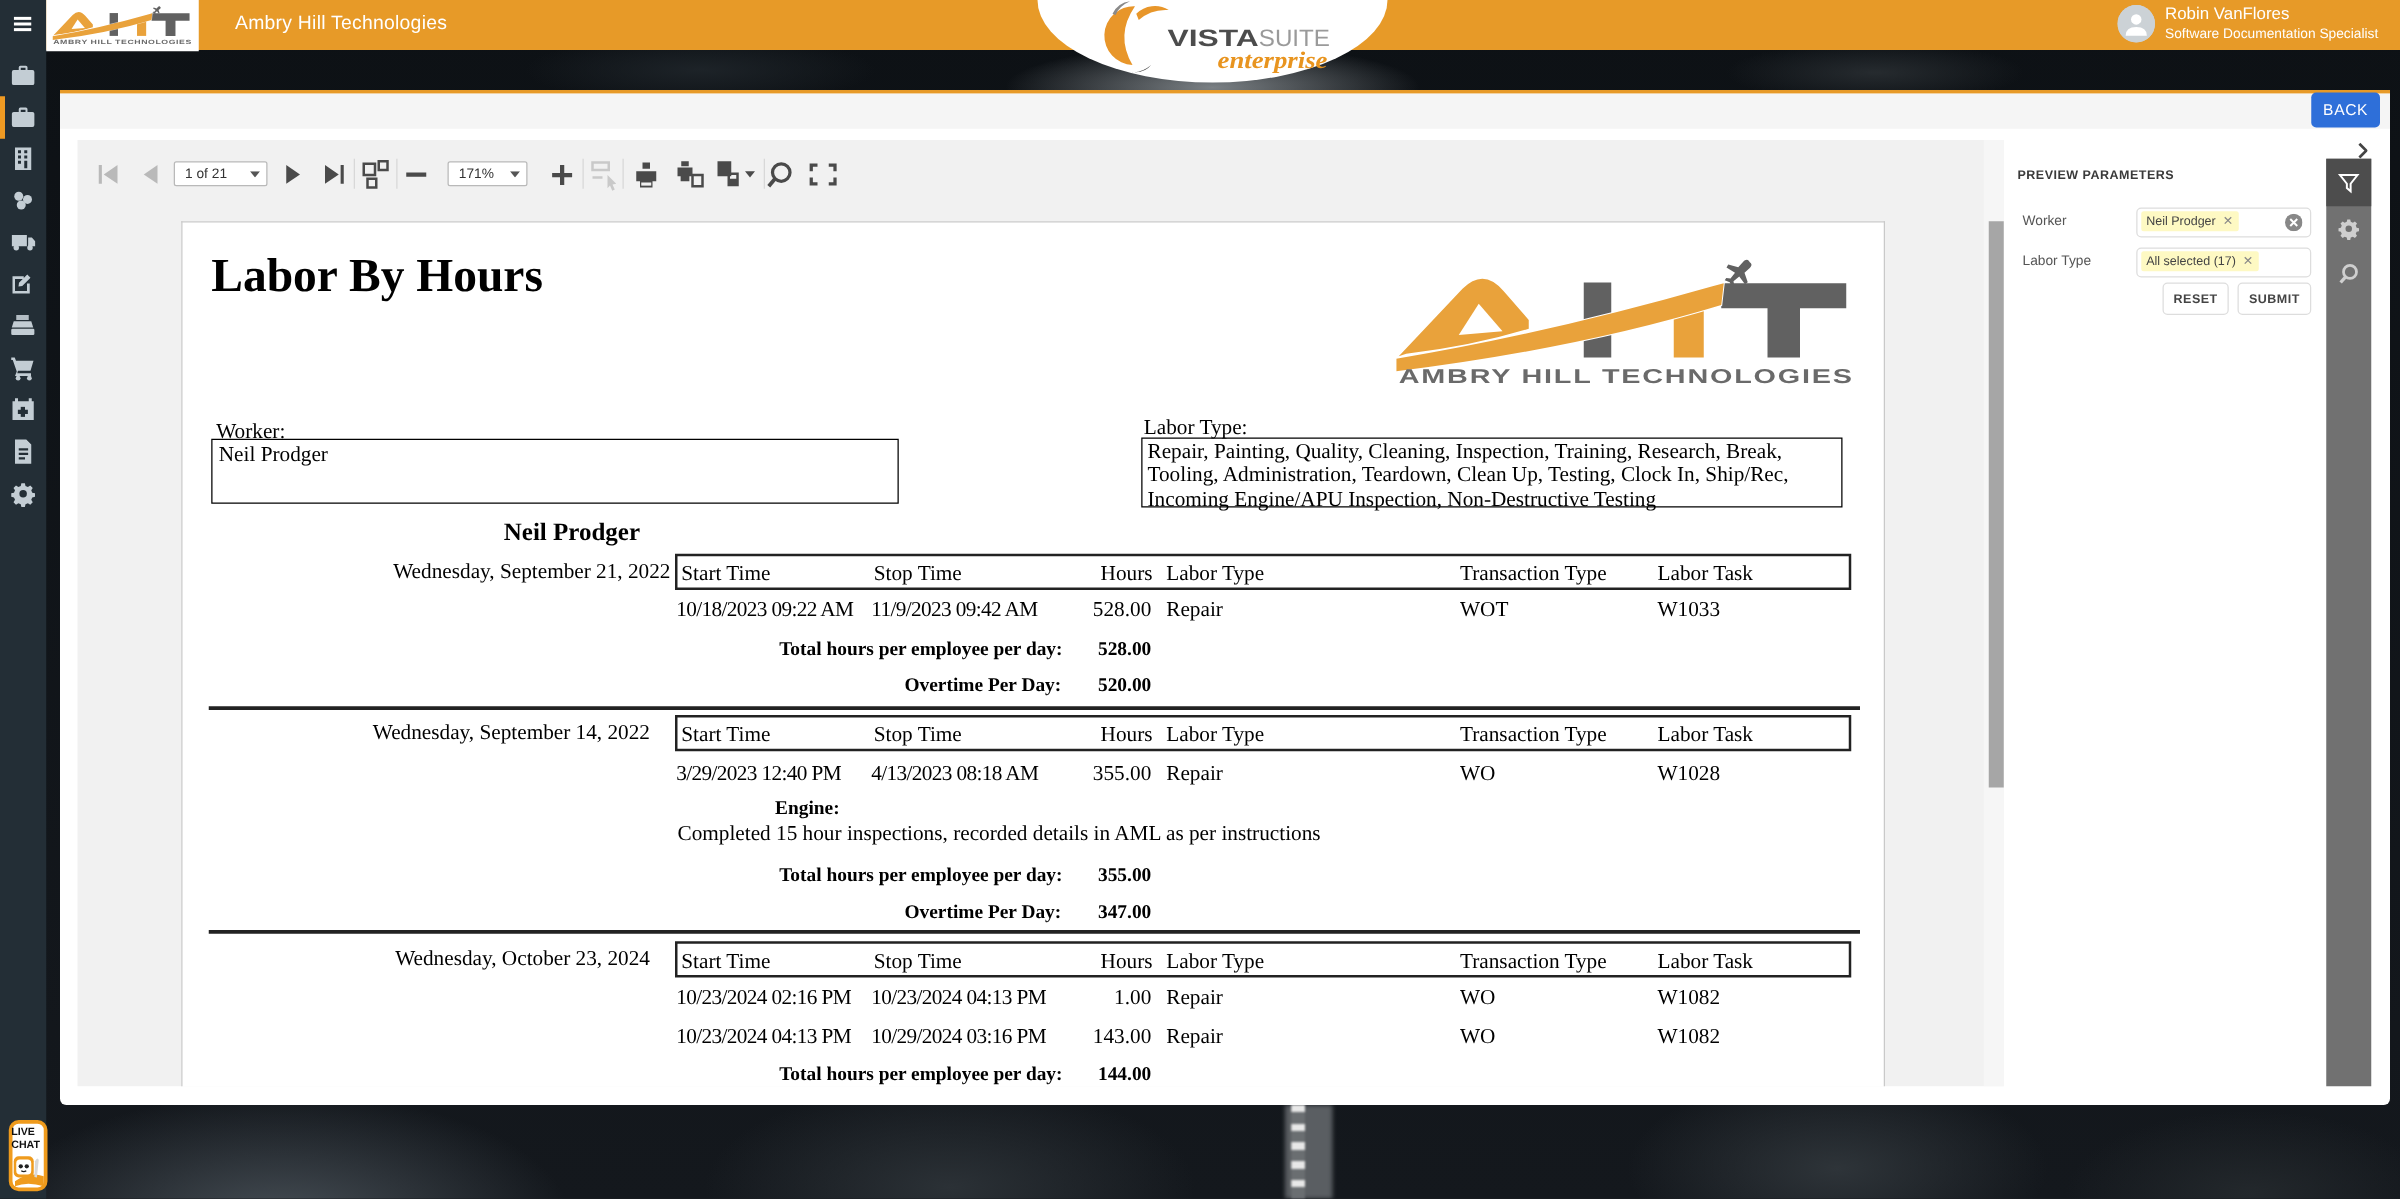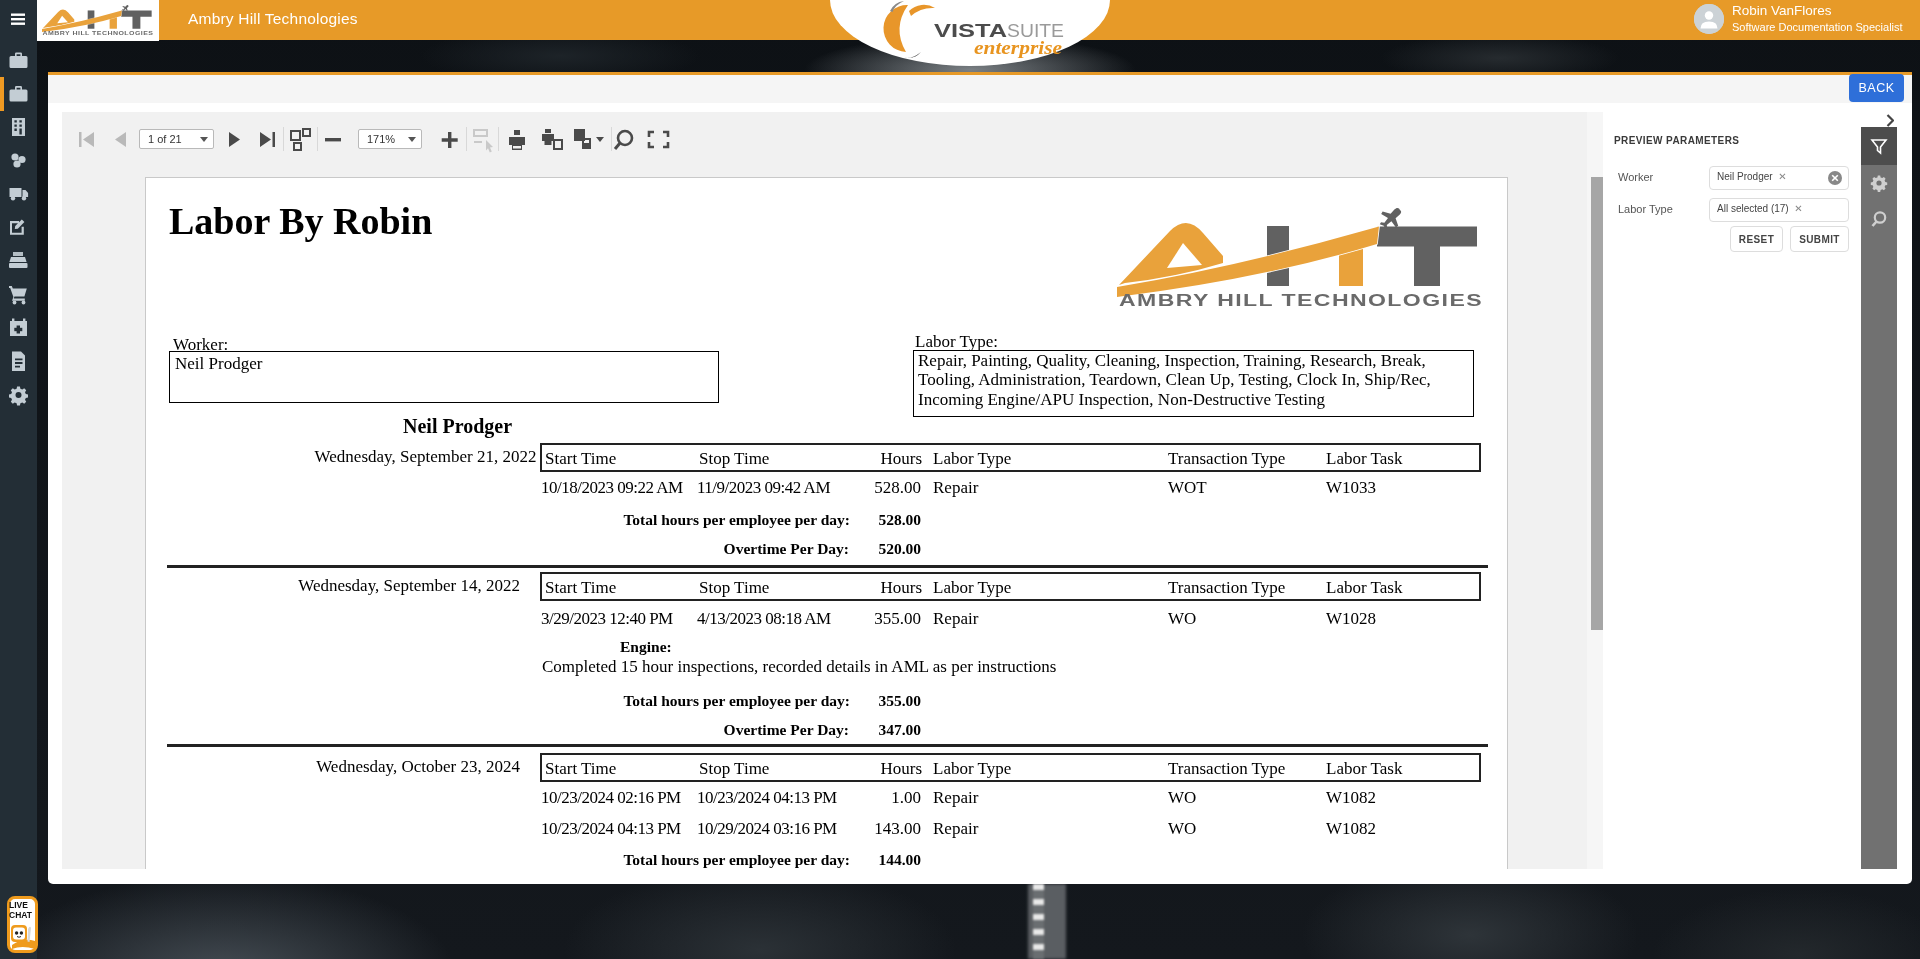--- a/index.html
+++ b/index.html
@@ -46,21 +46,21 @@
   
   #page { left:145px; top:177px; width:1363px; height:692px; background:#fff; border:1px solid #c9c9c9; border-bottom:none; }
   .rp { position:absolute; font-family:"Liberation Serif", serif; color:#000; line-height:1; white-space:nowrap; }
   
   #sctrack { left:1587px; top:112px; width:16px; height:757px; background:#f6f6f6; }
   #scthumb { left:1591px; top:177px; width:12px; height:453px; background:#a6a6a6; }
   
   #pptitle { left:1614px; top:135px; font-size:10px; font-weight:bold; color:#3a3a3a; letter-spacing:.4px; }
   .plabel { font-size:11px; color:#555; }
   .pinput { left:1709px; width:140px; height:24px; border:1px solid #ddd; border-radius:4px; background:#fff; }
-  .pchip { background:#ffffff; border-radius:2px; font-size:10px; color:#444; padding:2px 4px; }
+  .pchip { background:#fef9c3; border-radius:2px; font-size:10px; color:#444; padding:2px 4px; }
   .pbtn { top:226px; height:26px; border:1px solid #ddd; border-radius:4px; background:#fff; font-size:10px; font-weight:bold; color:#444; text-align:center; line-height:26px; letter-spacing:.4px; }
   
   #istrip { left:1861px; top:127px; width:36px; height:742px; background:#717171; }
   #iactive { left:1861px; top:127px; width:36px; height:38px; background:#4d4d4d; }
   
   #livechat { left:7px; top:896px; width:31px; height:57px; background:#fff; border:3px solid #ef9b1d; border-radius:8px; overflow:hidden; }
 </style>
 </head>
 <body>
 <div class="abs" id="bg"></div>
@@ -256,27 +256,27 @@
     <g fill="#616161" transform="translate(-4,2)">
           <path d="M287 5 c1.8 1.2 1.4 2.8 -.2 4.4 l-4.2 3.8 2.6 7.6 -2.2 1.6 -4.6 -6.2 -4.6 3.8 .6 3.4 -1.8 1.2 -1.8 -3.8 -4 -1.6 1.2 -1.9 3.4 .4 3.6 -4.6 -6.8 -4.2 1.4 -2.4 8 2.2 3.8 -4.2 c1.6 -1.6 3.4 -2.2 4.6 -.9 z"></path>
         </g>
 
     <text x="2" y="103" font-family="Liberation Sans" font-size="16" font-weight="bold" fill="#6a6a6a" letter-spacing="1" textLength="364" lengthAdjust="spacingAndGlyphs">AMBRY HILL TECHNOLOGIES</text>
   </g>
   </defs>
   <use href="#ahtlogo"></use>
 </svg>
 
-<div class="rp" style="left:169px;top:202px;font-size:38px;font-weight:bold">Labor By Robin</div>
+<div class="rp" style="left:169px;top:202px;font-size:38px;font-weight:bold">Labor By Hours</div>
 <div class="rp" style="left:173px;top:336px;font-size:17px">Worker:</div>
 <div class="rp" style="left:169px;top:351px;width:550px;height:52px;border:1px solid #000">
     <span style="position:absolute;left:5px;top:3px;font-size:17px">Neil Prodger</span>
   </div>
 <div class="rp" style="left:915px;top:333px;font-size:17px">Labor Type:</div>
-<div class="rp" style="left:913px;top:350px;width:561px;height:67px;border:1px solid #000;line-height:19.3px;font-size:17px;padding:0 0 0 4px">Repair, Painting, Quality, Cleaning, Inspection, Training, Research, Break,<br>Tooling, Administration, Teardown, Clean Up, Testing, Clock In, Ship/Rec,<br>Incoming Engine/APU Inspection, Non-Destructive Testing</div>
+<div class="rp" style="left:913px;top:350px;width:561px;height:56px;border:1px solid #000;line-height:19.3px;font-size:17px;padding:0 0 0 4px">Repair, Painting, Quality, Cleaning, Inspection, Training, Research, Break,<br>Tooling, Administration, Teardown, Clean Up, Testing, Clock In, Ship/Rec,<br>Incoming Engine/APU Inspection, Non-Destructive Testing</div>
 <div class="rp" style="left:403px;top:416px;font-size:20px;font-weight:bold">Neil Prodger</div>
 
 <div class="rp" style="left:314px;top:448px;width:223px;text-align:center;font-size:17px">Wednesday, September 21, 2022</div>
 <div class="rp" style="left:540px;top:443px;width:941px;height:29px;border:2px solid #222"></div>
 <div class="rp" style="left:545px;top:450px;font-size:17px">Start Time</div>
 <div class="rp" style="left:699px;top:450px;font-size:17px">Stop Time</div>
 <div class="rp" style="left:800px;top:450px;width:122px;text-align:right;font-size:17px">Hours</div>
 <div class="rp" style="left:933px;top:450px;font-size:17px">Labor Type</div>
 <div class="rp" style="left:1168px;top:450px;font-size:17px">Transaction Type</div>
 <div class="rp" style="left:1326px;top:450px;font-size:17px">Labor Task</div>

